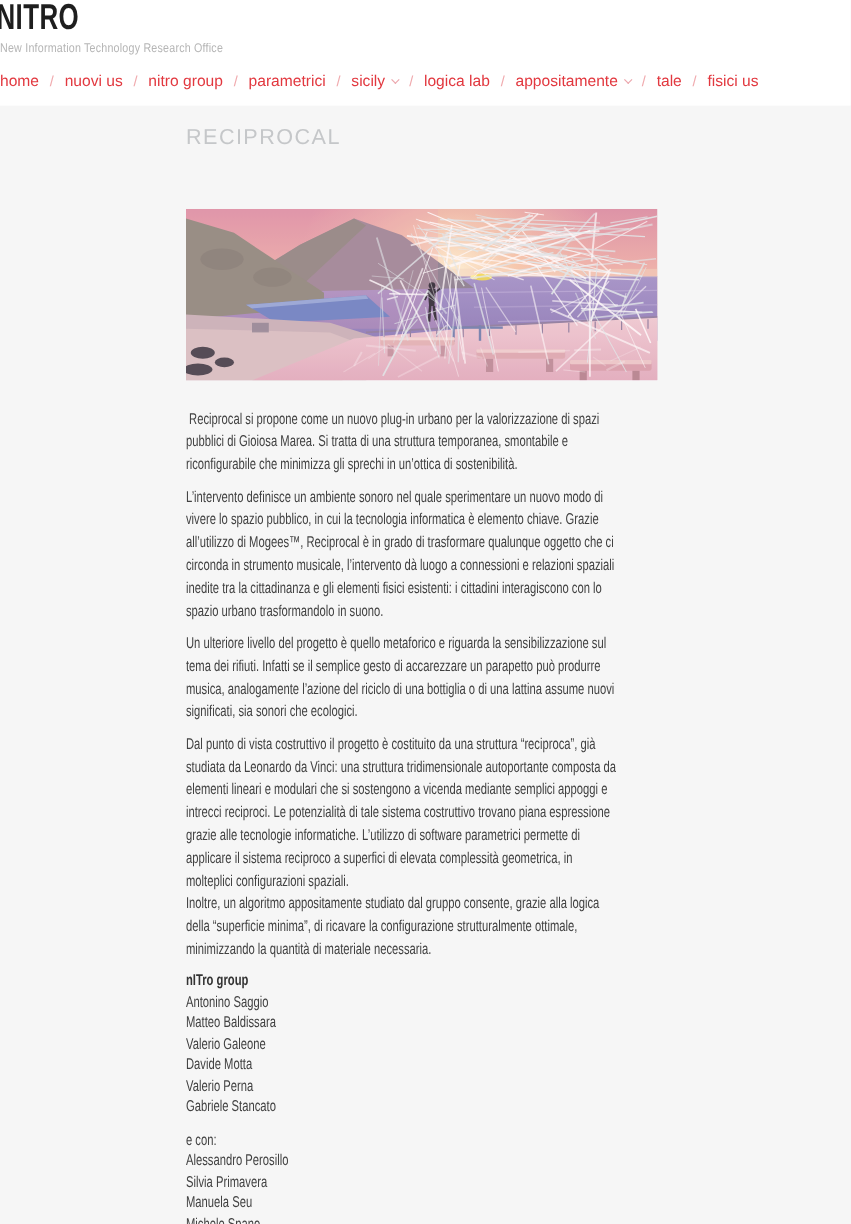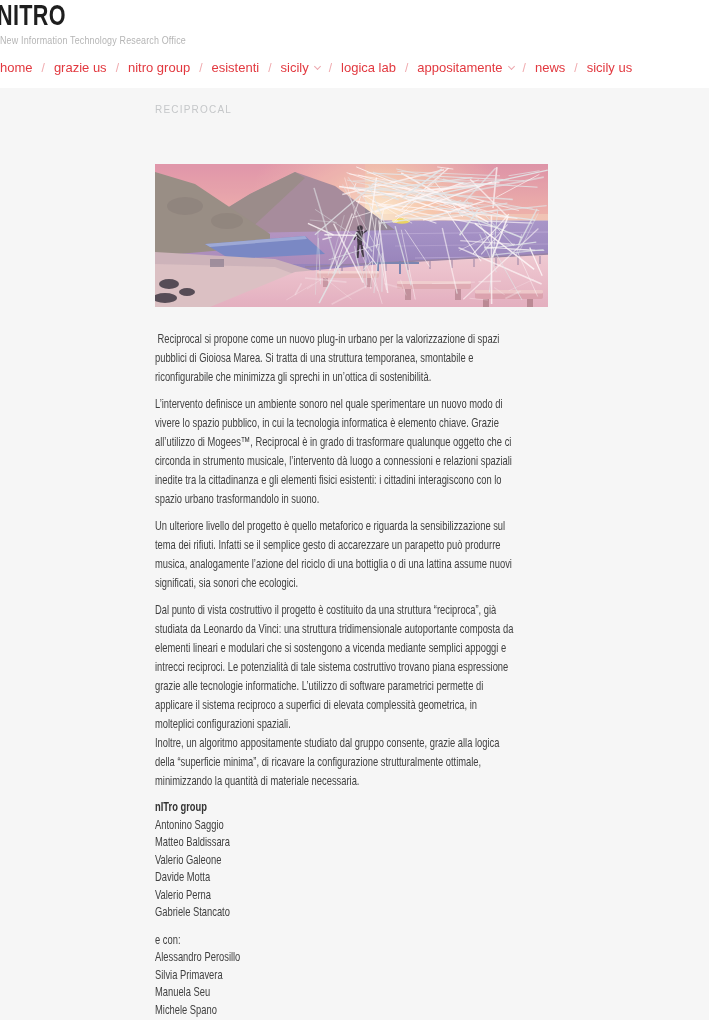--- a/index.html
+++ b/index.html
@@ -35,21 +35,21 @@
   }
   .nav-sep { color:#f0a9ad; font-size:12px; margin:0 9px; }
   .chev {
     display:inline-block; width:5px; height:5px;
     border-right:1.4px solid #eca7ad; border-bottom:1.4px solid #eca7ad;
     transform:rotate(45deg); margin-left:6px; margin-top:-3px;
   }
   
   .page-title {
     margin:0; padding:16px 0 0 155px;
-    font-size:10px; font-weight:400; letter-spacing:1.2px;
+    font-size:18px; font-weight:400; letter-spacing:1.2px;
     color:#c5c7c9;
   }
   .hero {
     margin:49px 0 0 155px; width:393px; height:143px;
     overflow:hidden; line-height:0;
   }
   .content { margin-left:155px; width:393px; padding-top:22px; }
   .condensed { width:546px; transform:scaleX(0.72); transform-origin:left top; }
   .paragraph { margin:0 0 8px 0; }
   .line { font-size:13px; line-height:19px; color:#414141; white-space:pre; }
@@ -64,51 +64,51 @@
 
 <header class="site-header">
   <a class="logo" href="#">NITRO</a>
   <div class="tagline">New Information Technology Research Office</div>
   <nav class="nav" id="main-nav">
       <a class="nav-item" href="#">
         <span>home</span>
       </a>
       <span class="nav-sep">/</span>
       <a class="nav-item" href="#">
-        <span>grazie us</span>
+        <span>nuovi us</span>
       </a>
       <span class="nav-sep">/</span>
       <a class="nav-item" href="#">
         <span>nitro group</span>
       </a>
       <span class="nav-sep">/</span>
       <a class="nav-item" href="#">
-        <span>esistenti</span>
+        <span>parametrici</span>
       </a>
       <span class="nav-sep">/</span>
       <a class="nav-item" href="#">
         <span>sicily</span>
         <span class="chev"></span>
       </a>
       <span class="nav-sep">/</span>
       <a class="nav-item" href="#">
         <span>logica lab</span>
       </a>
       <span class="nav-sep">/</span>
       <a class="nav-item" href="#">
         <span>appositamente</span>
         <span class="chev"></span>
       </a>
       <span class="nav-sep">/</span>
       <a class="nav-item" href="#">
-        <span>news</span>
-      </a>
-      <span class="nav-sep">/</span>
-      <a class="nav-item" href="#">
-        <span>sicily us</span>
+        <span>tale</span>
+      </a>
+      <span class="nav-sep">/</span>
+      <a class="nav-item" href="#">
+        <span>fisici us</span>
       </a>
     </nav>
 </header>
 
 <h1 class="page-title">RECIPROCAL</h1>
 
 <div class="hero">
   <svg id="hero-svg" viewBox="0 0 393 143" width="393" height="143" preserveAspectRatio="none">
     <defs>
       <linearGradient id="sky" x1="0" y1="0" x2="0" y2="1">

